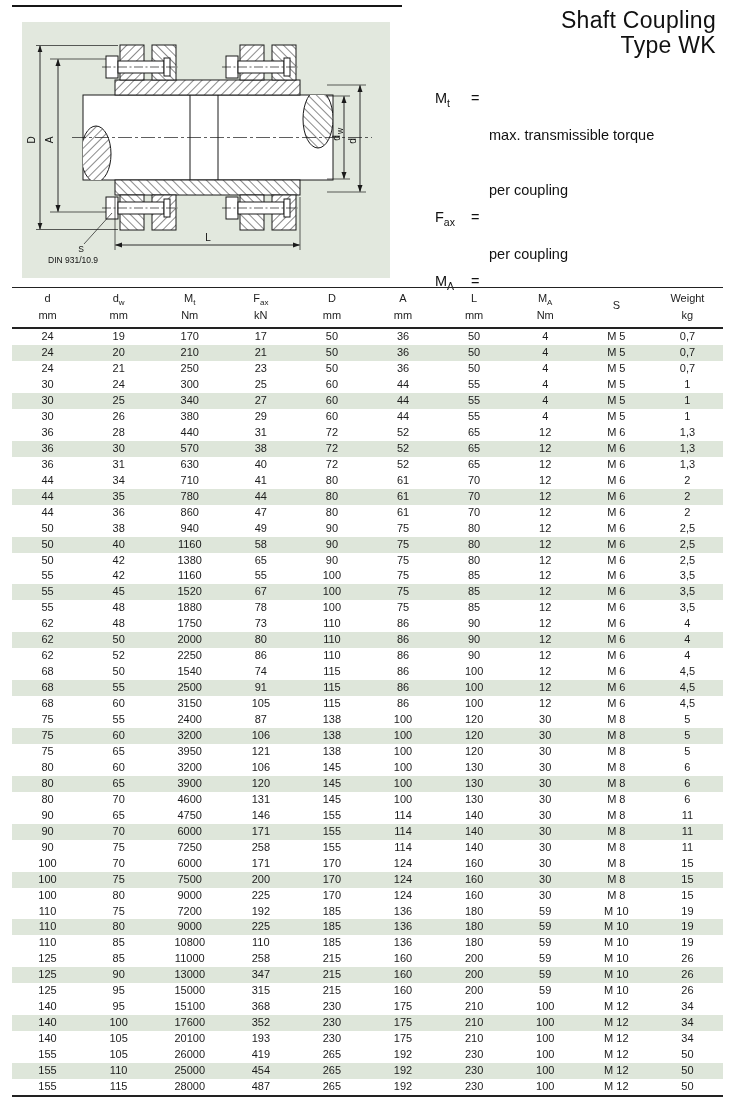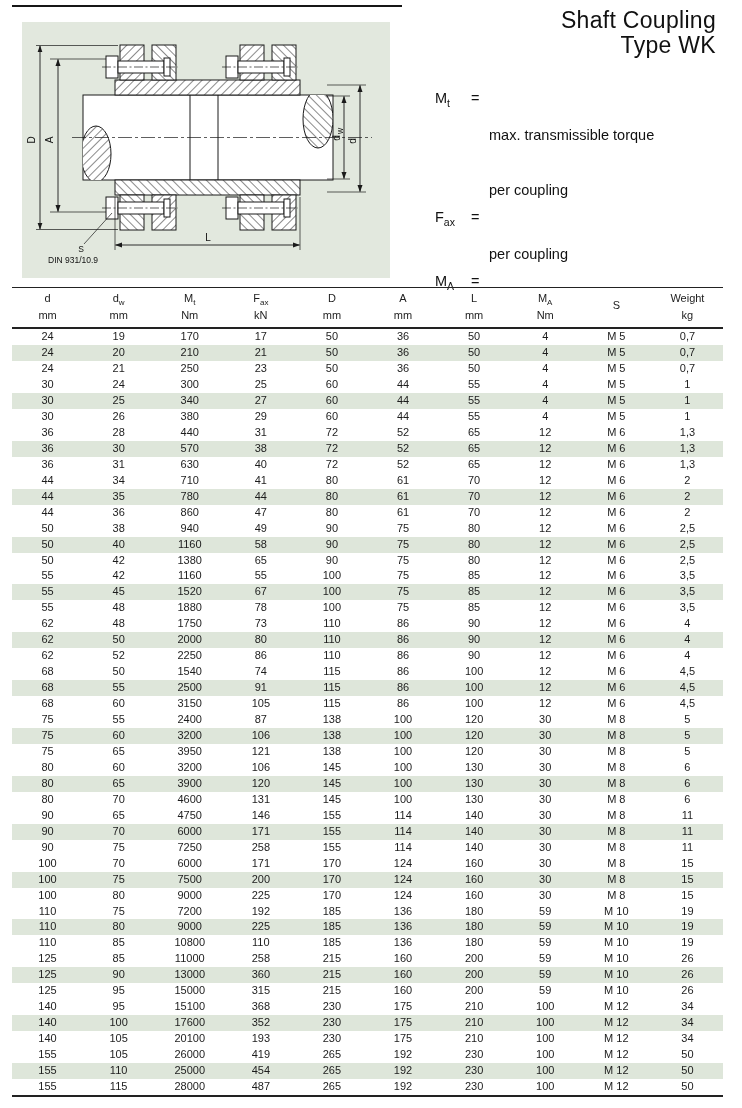--- a/index.html
+++ b/index.html
@@ -690,21 +690,21 @@
             <td>160</td>
             <td>200</td>
             <td>59</td>
             <td>M 10</td>
             <td>26</td>
           </tr>
           <tr class="alt">
             <td>125</td>
             <td>90</td>
             <td>13000</td>
-            <td>360</td>
+            <td>347</td>
             <td>215</td>
             <td>160</td>
             <td>200</td>
             <td>59</td>
             <td>M 10</td>
             <td>26</td>
           </tr>
           <tr>
             <td>125</td>
             <td>95</td>

